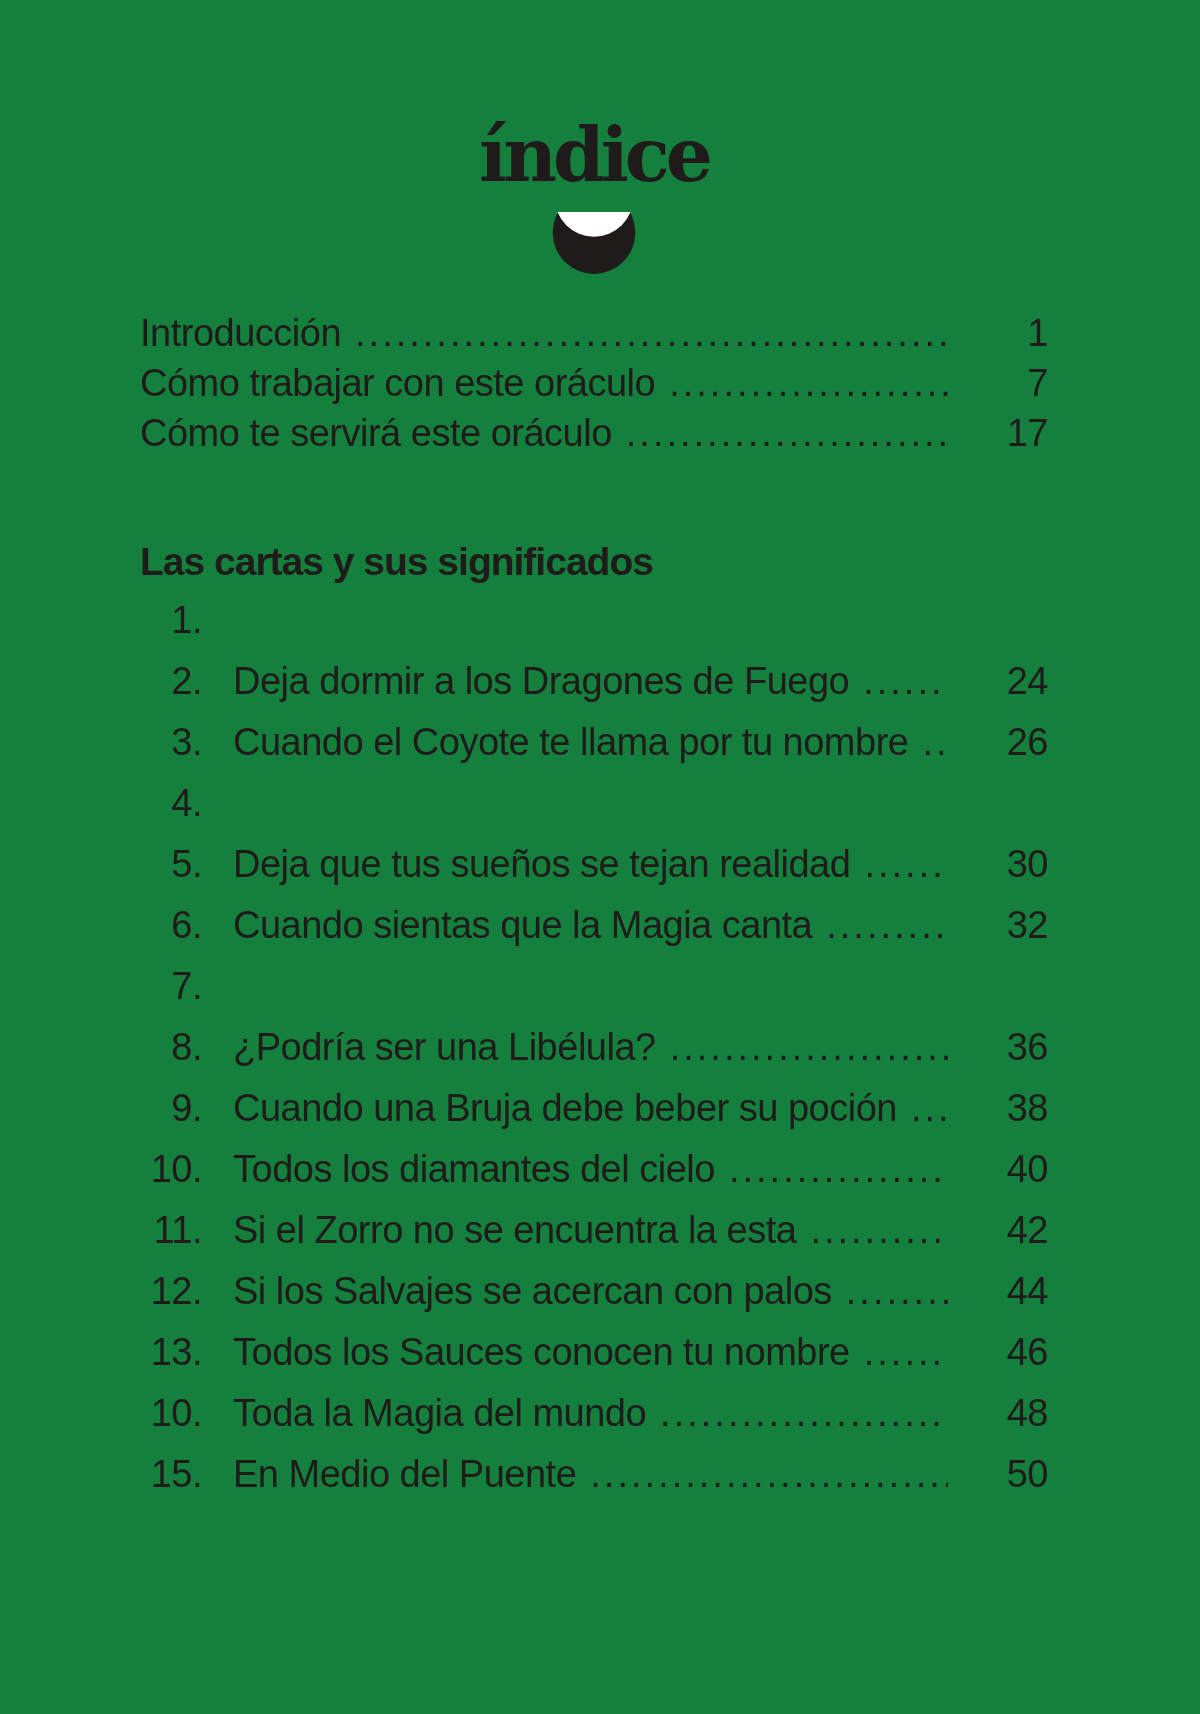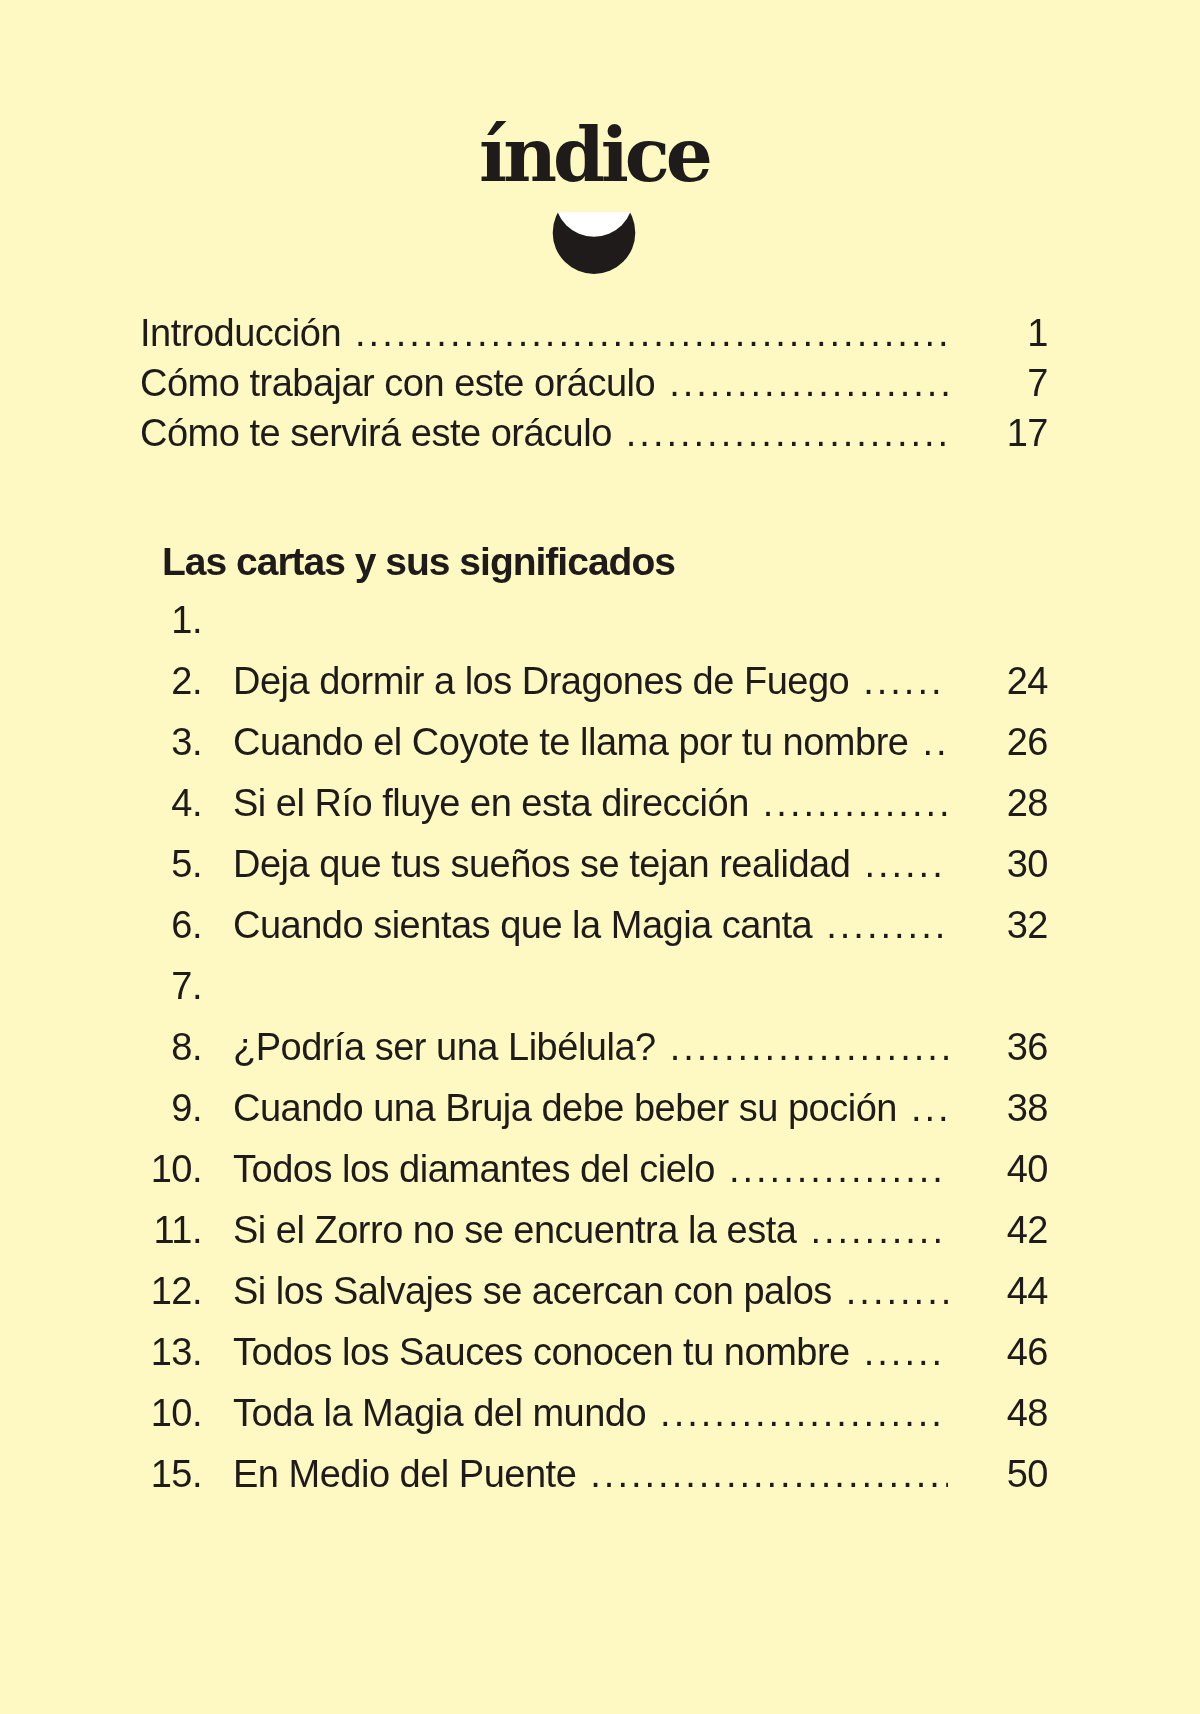--- a/index.html
+++ b/index.html
@@ -4,21 +4,21 @@
 <style>
   html, body {
     margin: 0;
     padding: 0;
     background: #ffffff;
   }
   .page {
     position: relative;
     width: 1200px;
     height: 1714px;
-    background: #fef9c3;
+    background: #15803d;
     color: #1e1b1a;
     font-family: "Liberation Sans", sans-serif;
     overflow: hidden;
   }
   .content {
     position: absolute;
     left: 140px;
     top: 0;
     width: 908px;
   }
@@ -74,21 +74,20 @@
     flex: 0 0 auto;
     white-space: nowrap;
   }
   
   .section-heading {
     margin-top: 80px;
     font-weight: 700;
     font-size: 39px;
     letter-spacing: -1px;
     line-height: 48px;
-    margin-left: 22px;
   }
   .card-list {
     margin-top: 10px;
   }
   .card-item {
     display: flex;
     align-items: flex-start;
     line-height: 48px;
     margin-bottom: 13px;
   }
@@ -165,25 +164,20 @@
         <span class="card-num">3.</span>
         <div class="card-body row">
           <span class="card-title">Cuando el Coyote te llama por tu nombre</span>
           <span class="dots"></span>
           <span class="pagenum">26</span>
         </div>
       </div>
 
       <div class="card-item">
         <span class="card-num">4.</span>
-        <div class="card-body row">
-          <span class="card-title">Si el Río fluye en esta dirección</span>
-          <span class="dots"></span>
-          <span class="pagenum">28</span>
-        </div>
       </div>
 
       <div class="card-item">
         <span class="card-num">5.</span>
         <div class="card-body row">
           <span class="card-title">Deja que tus sueños se tejan realidad</span>
           <span class="dots"></span>
           <span class="pagenum">30</span>
         </div>
       </div>

